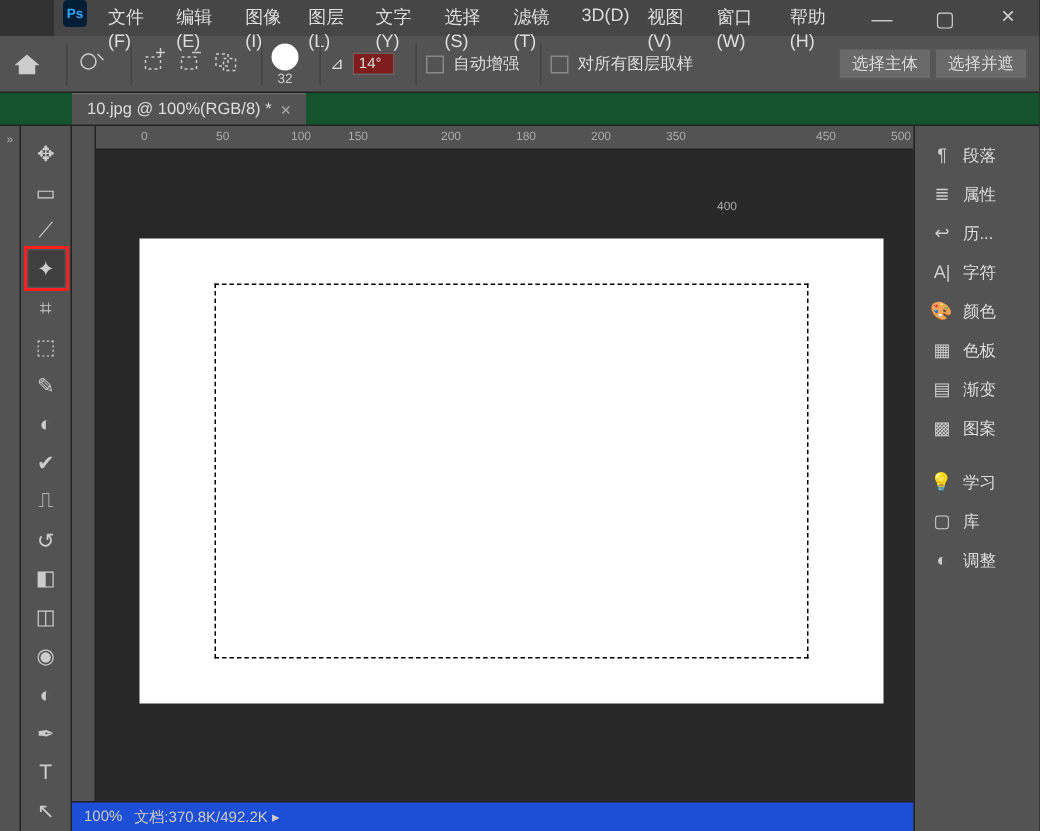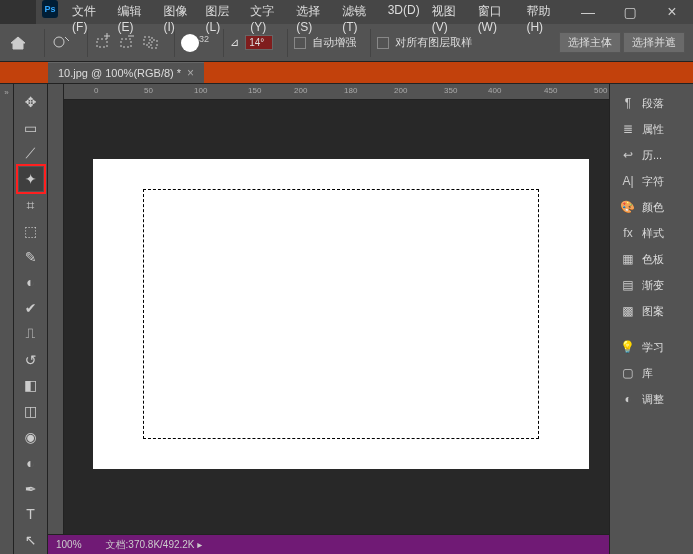--- a/index.html
+++ b/index.html
@@ -13,38 +13,38 @@
   .win-btn.close { font-size: 16px; }
   .optbar { height: 38px; background: #535353; display: flex; align-items: center; padding-left: 8px; gap: 8px; border-bottom: 1px solid #222; }
   .home-icon { width: 20px; display: flex; justify-content: center; margin-right: 8px; }
   .opt-group { display: flex; align-items: center; gap: 6px; padding: 0 6px; border-left: 1px solid #444; height: 28px; }
   .brush-circle { width: 18px; height: 18px; border-radius: 50%; background: #fff; position: relative; }
   .brush-size { font-size: 9px; color: #ccc; }
   .angle-input { width: 28px; background: #7f1d1d; color: #ddd; border: 1px solid #666; font-size: 10px; padding: 1px 3px; }
   .checkbox { width: 12px; height: 12px; border: 1px solid #888; background: #535353; }
   .opt-label { font-size: 11px; }
   .opt-btn { background: #6a6a6a; border: 1px solid #555; padding: 2px 8px; font-size: 11px; color: #ddd; }
-  .tabbar { height: 22px; background: #c2410c; display: flex; align-items: flex-end; padding-left: 48px; border-bottom: 1px solid #222; }
+  .tabbar { height: 22px; background: #14532d; display: flex; align-items: flex-end; padding-left: 48px; border-bottom: 1px solid #222; }
   .tab { background: #535353; padding: 3px 10px; font-size: 11px; display: flex; align-items: center; gap: 6px; border-top: 1px solid #666; }
   .tab-close { font-size: 12px; color: #aaa; }
   .main { display: flex; height: calc(100% - 84px); }
   .toolbar { width: 34px; background: #535353; display: flex; flex-direction: column; align-items: center; padding-top: 6px; gap: 0; border-right: 1px solid #222; }
   .tool { width: 24px; height: 24px; display: flex; align-items: center; justify-content: center; color: #ccc; font-size: 14px; margin-bottom: 2px; cursor: pointer; }
   .tool.highlighted { outline: 2px solid #ff1f1f; outline-offset: 1px; background: #3f3f3f; }
   .canvas-area { flex: 1; background: #282828; position: relative; overflow: hidden; }
   .ruler-h { position: absolute; top: 0; left: 16px; right: 0; height: 16px; background: #535353; border-bottom: 1px solid #222; }
   .ruler-v { position: absolute; top: 0; left: 0; width: 16px; bottom: 0; background: #535353; border-right: 1px solid #222; }
   .ruler-h .tick { position: absolute; top: 2px; font-size: 8px; color: #aaa; }
   .canvas-wrap { position: absolute; top: 30px; left: 45px; right: 20px; bottom: 40px; display: flex; align-items: center; justify-content: center; }
   .canvas-white { width: 500px; height: 310px; background: #fff; position: relative; }
   .sel { position: absolute; top: 30px; left: 50px; right: 50px; bottom: 30px; border: 1.5px dashed #000; }
   .sel::before { content: ""; position: absolute; inset: -6px; border: 8px solid #777; filter: blur(3px); z-index: -1; }
   .arrow { position: absolute; top: 180px; left: 50px; width: 95px; height: 2px; background: #ff1f1f; transform: rotate(30deg); transform-origin: left center; }
   .arrow::after { content: ""; position: absolute; right: -2px; top: -5px; border: 6px solid transparent; border-left: 12px solid #ff1f1f; }
-  .statusbar { position: absolute; bottom: 0; left: 0; right: 0; height: 20px; background: #701a75; display: flex; align-items: center; padding-left: 8px; gap: 24px; font-size: 10px; color: #ccc; border-top: 1px solid #222; }
+  .statusbar { position: absolute; bottom: 0; left: 0; right: 0; height: 20px; background: #1d4ed8; display: flex; align-items: center; padding-left: 8px; gap: 8px; font-size: 10px; color: #ccc; border-top: 1px solid #222; }
   .right-panels { width: 84px; background: #535353; display: flex; flex-direction: column; border-left: 1px solid #222; }
   .panel-btn { height: 26px; display: flex; align-items: center; gap: 6px; padding-left: 10px; font-size: 11px; color: #ddd; cursor: pointer; }
   .panel-btn .picon { width: 16px; text-align: center; font-size: 12px; color: #ccc; }
   .panel-sep { height: 10px; }
   svg { fill: #ccc; stroke: #ccc; }
 </style>
 </head>
 <body>
 
 <div class="menubar">
@@ -91,21 +91,21 @@
     <span><svg width="18" height="18">
           <rect x="3" y="6" width="10" height="8" fill="none" stroke="#ccc" stroke-dasharray="2"></rect>
           <path d="M10 3h6" stroke="#ccc"></path>
         </svg></span>
     <span><svg width="18" height="18">
           <rect x="2" y="4" width="8" height="8" fill="none" stroke="#ccc" stroke-dasharray="2"></rect>
           <rect x="7" y="7" width="8" height="8" fill="none" stroke="#ccc" stroke-dasharray="2"></rect>
         </svg></span>
   </div>
   <div class="opt-group">
-    <div style="display:flex;flex-direction:row;align-items:flex-start">
+    <div style="display:flex;flex-direction:column;align-items:center">
       <div class="brush-circle"></div>
       <span class="brush-size">32</span>
     </div>
   </div>
   <div class="opt-group">
     <span>⊿</span>
     <input class="angle-input" value="14°" style="">
   </div>
   <div class="opt-group">
     <div class="checkbox"></div>
@@ -151,26 +151,26 @@
       <div class="tool">✒</div>
       <div class="tool">T</div>
       <div class="tool">↖</div>
     </div>
 
   <div class="canvas-area">
     <div class="ruler-h" id="rulerh">
         <span class="tick" style="left: 30px;">0</span>
         <span class="tick" style="left: 80px;">50</span>
         <span class="tick" style="left: 130px;">100</span>
-        <span class="tick" style="left: 184px;">150</span>
+        <span class="tick" style="left: 168px;">150</span>
         <span class="tick" style="left: 230px;">200</span>
         <span class="tick" style="left: 280px;">180</span>
         <span class="tick" style="left: 330px;">200</span>
         <span class="tick" style="left: 380px;">350</span>
-        <span class="tick" style="left: 424px;">400</span>
+        <span class="tick" style="left: 414px; margin-top: 47px;">400</span>
         <span class="tick" style="left: 480px;">450</span>
         <span class="tick" style="left: 530px;">500</span>
       </div>
     <div class="ruler-v"></div>
     <div class="arrow"></div>
     <div class="canvas-wrap">
       <div class="canvas-white">
         <div class="sel"></div>
       </div>
     </div>
@@ -200,24 +200,20 @@
         </div>
         <div class="panel-btn">
           <span class="picon">A|</span>
           <span>字符</span>
         </div>
         <div class="panel-btn">
           <span class="picon">🎨</span>
           <span>颜色</span>
         </div>
         <div class="panel-btn">
-          <span class="picon">fx</span>
-          <span>样式</span>
-        </div>
-        <div class="panel-btn">
           <span class="picon">▦</span>
           <span>色板</span>
         </div>
         <div class="panel-btn">
           <span class="picon">▤</span>
           <span>渐变</span>
         </div>
         <div class="panel-btn">
           <span class="picon">▩</span>
           <span>图案</span>

